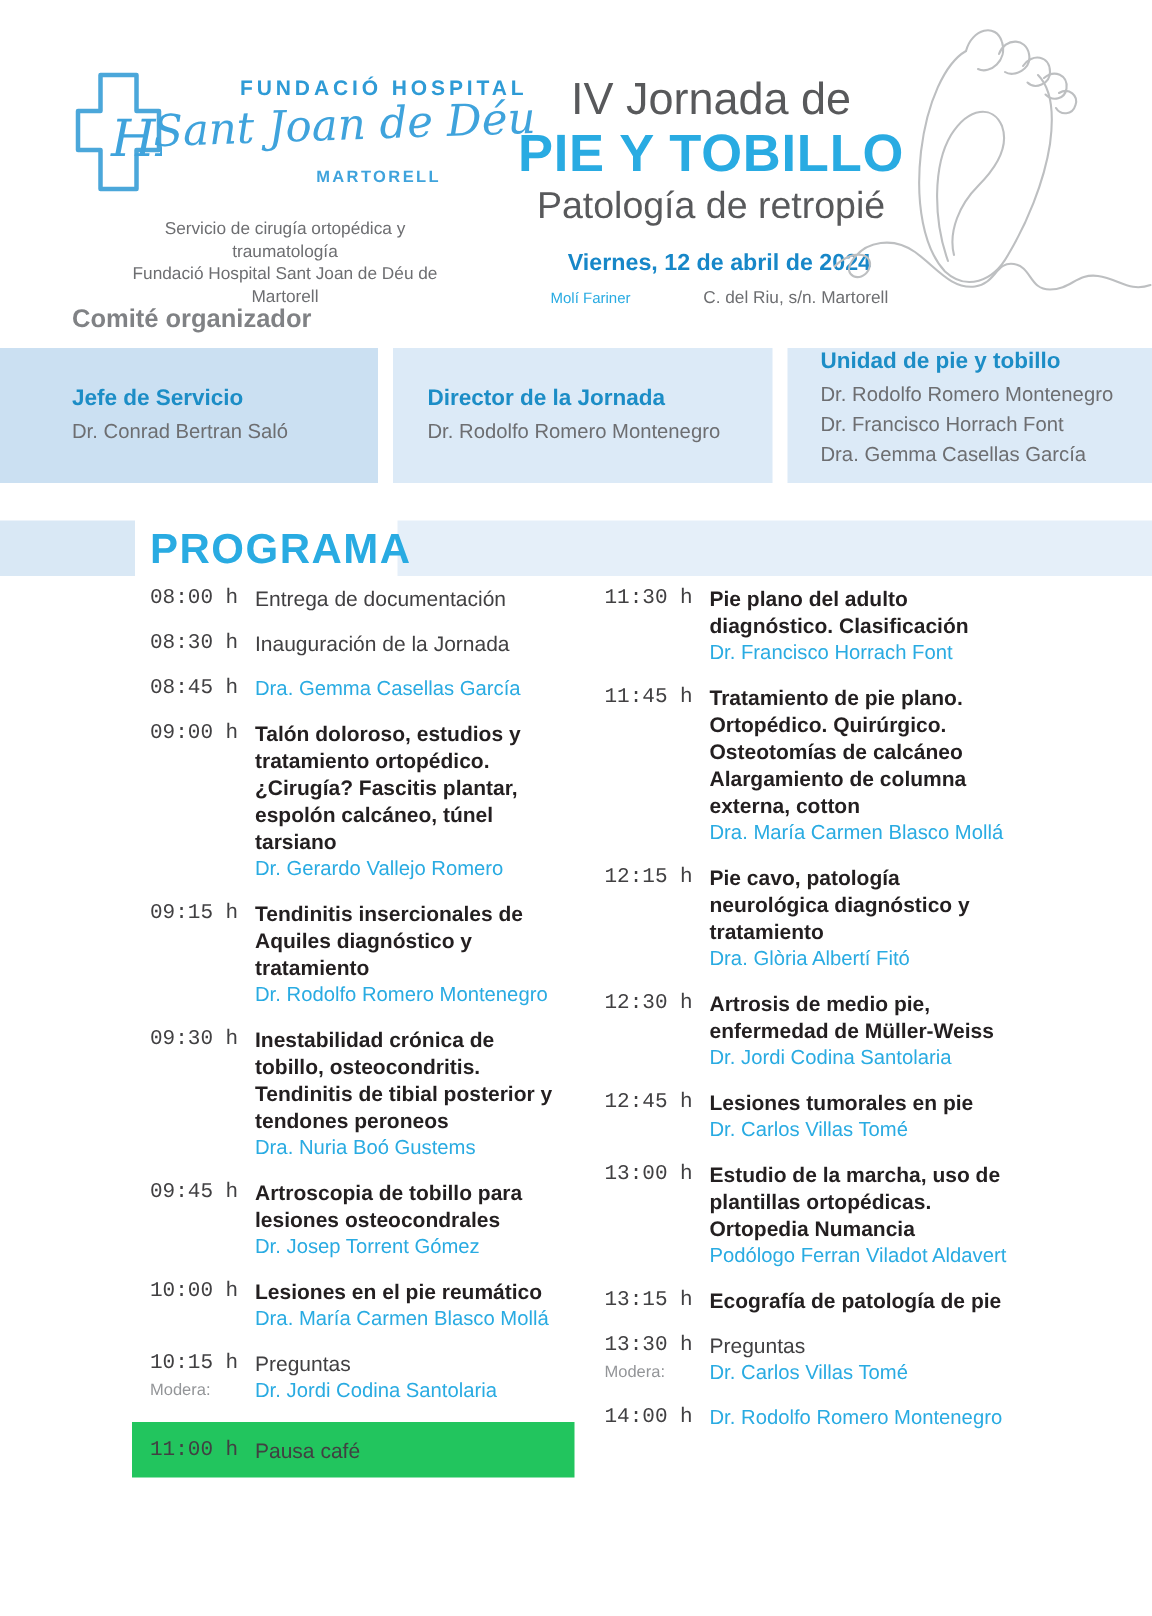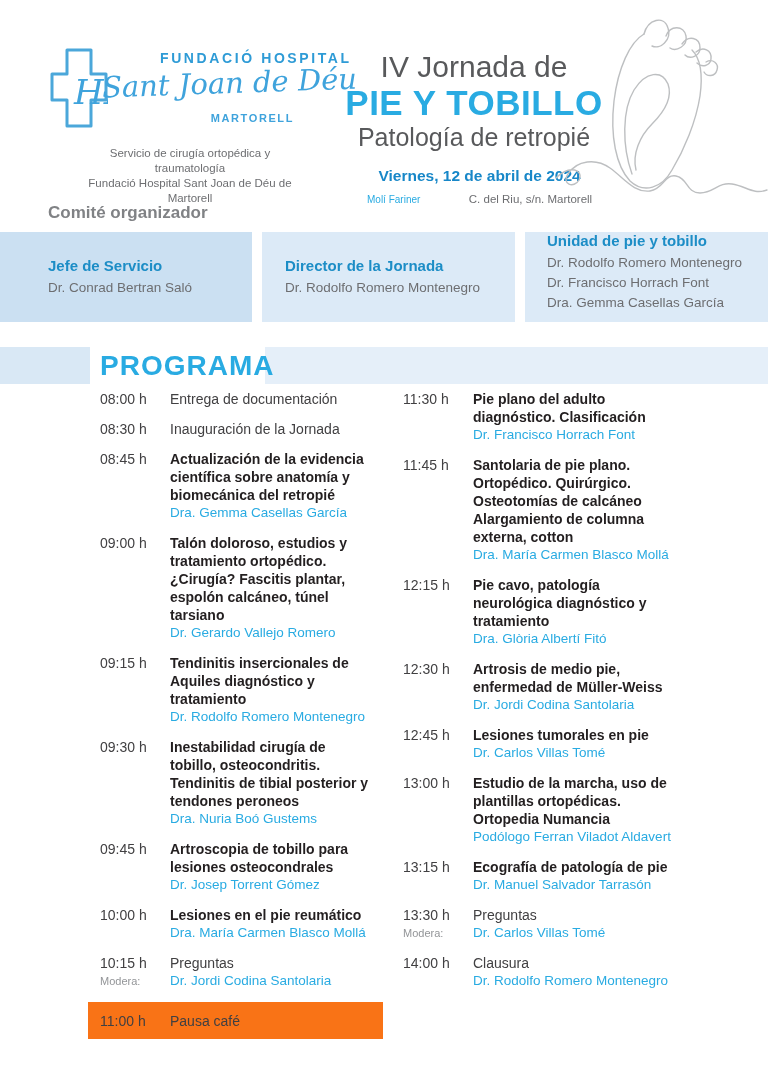--- a/index.html
+++ b/index.html
@@ -71,28 +71,28 @@
     position:absolute; left:100px; top:0; line-height:37px;
     font-size:28px; font-weight:bold; color:#29abe2; letter-spacing:1px;text-align:center;
   }
 
   
   .col { position:absolute; top:390px; }
   .col-left  { left:100px; width:288px; }
   .col-right { left:403px; width:300px; }
   .item { display:flex; margin-bottom:12px; }
   .time-cell { width:70px; flex:none; }
-  .time { font-size:14px; color:#414042; line-height:18px; }
+  .time { font-size:14px; color:#414042; line-height:18px;font-family:Liberation Mono, monospace; }
   .modera { font-size:11px; color:#939598; line-height:18px; }
   .content-cell { flex:1; }
   .p-title { font-size:14px; color:#414042; line-height:18px; white-space:pre-line; }
   .p-title.bold { font-weight:bold; color:#231f20; }
   .speaker { font-size:13.5px; color:#29abe2; line-height:18px; }
   .item.highlight {
-    background:#f97316; margin-left:-12px; padding:10px 0 9px 12px;
+    background:#22c55e; margin-left:-12px; padding:10px 0 9px 12px;
     width:295px; margin-top:3px;
   }
 </style>
 </head>
 <body>
 
 <div class="page">
 
   <div class="logo-block">
     <div class="logo-row">
@@ -192,23 +192,20 @@
 
     </div>
   </div>
 
   <div class="item">
     <div class="time-cell">
       <div class="time">08:45 h</div>
 
     </div>
     <div class="content-cell">
-      <div class="p-title bold">Actualización de la evidencia
-científica sobre anatomía y
-biomecánica del retropié</div>
       <div class="speaker">Dra. Gemma Casellas García</div>
     </div>
   </div>
 
   <div class="item">
     <div class="time-cell">
       <div class="time">09:00 h</div>
 
     </div>
     <div class="content-cell">
@@ -233,21 +230,21 @@
       <div class="speaker">Dr. Rodolfo Romero Montenegro</div>
     </div>
   </div>
 
   <div class="item">
     <div class="time-cell">
       <div class="time">09:30 h</div>
 
     </div>
     <div class="content-cell">
-      <div class="p-title bold">Inestabilidad cirugía de
+      <div class="p-title bold">Inestabilidad crónica de
 tobillo, osteocondritis.
 Tendinitis de tibial posterior y
 tendones peroneos</div>
       <div class="speaker">Dra. Nuria Boó Gustems</div>
     </div>
   </div>
 
   <div class="item">
     <div class="time-cell">
       <div class="time">09:45 h</div>
@@ -305,21 +302,21 @@
       <div class="speaker">Dr. Francisco Horrach Font</div>
     </div>
   </div>
 
   <div class="item">
     <div class="time-cell">
       <div class="time">11:45 h</div>
 
     </div>
     <div class="content-cell">
-      <div class="p-title bold">Santolaria de pie plano.
+      <div class="p-title bold">Tratamiento de pie plano.
 Ortopédico. Quirúrgico.
 Osteotomías de calcáneo
 Alargamiento de columna
 externa, cotton</div>
       <div class="speaker">Dra. María Carmen Blasco Mollá</div>
     </div>
   </div>
 
   <div class="item">
     <div class="time-cell">
@@ -370,39 +367,37 @@
     </div>
   </div>
 
   <div class="item">
     <div class="time-cell">
       <div class="time">13:15 h</div>
 
     </div>
     <div class="content-cell">
       <div class="p-title bold">Ecografía de patología de pie</div>
-      <div class="speaker">Dr. Manuel Salvador Tarrasón</div>
     </div>
   </div>
 
   <div class="item">
     <div class="time-cell">
       <div class="time">13:30 h</div>
       <div class="modera">Modera:</div>
     </div>
     <div class="content-cell">
       <div class="p-title">Preguntas</div>
       <div class="speaker">Dr. Carlos Villas Tomé</div>
     </div>
   </div>
 
   <div class="item">
     <div class="time-cell">
       <div class="time">14:00 h</div>
 
     </div>
     <div class="content-cell">
-      <div class="p-title">Clausura</div>
       <div class="speaker">Dr. Rodolfo Romero Montenegro</div>
     </div>
   </div>
 </div>
 </div>
 
 </body></html>

